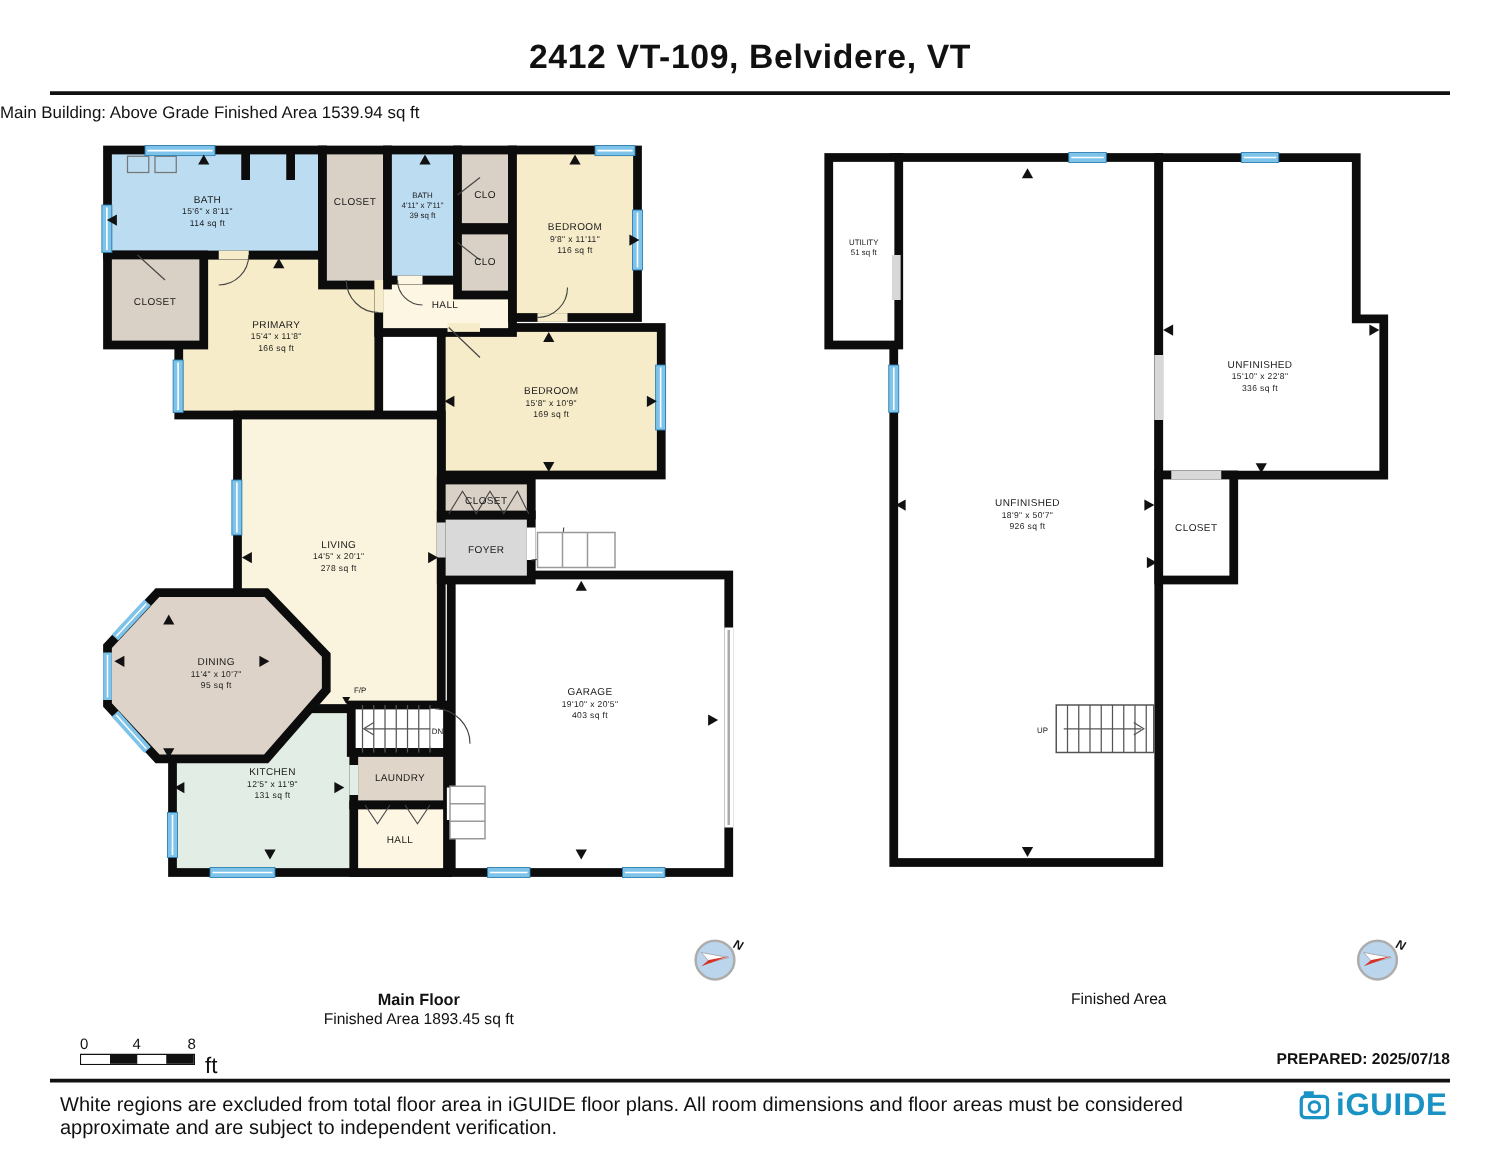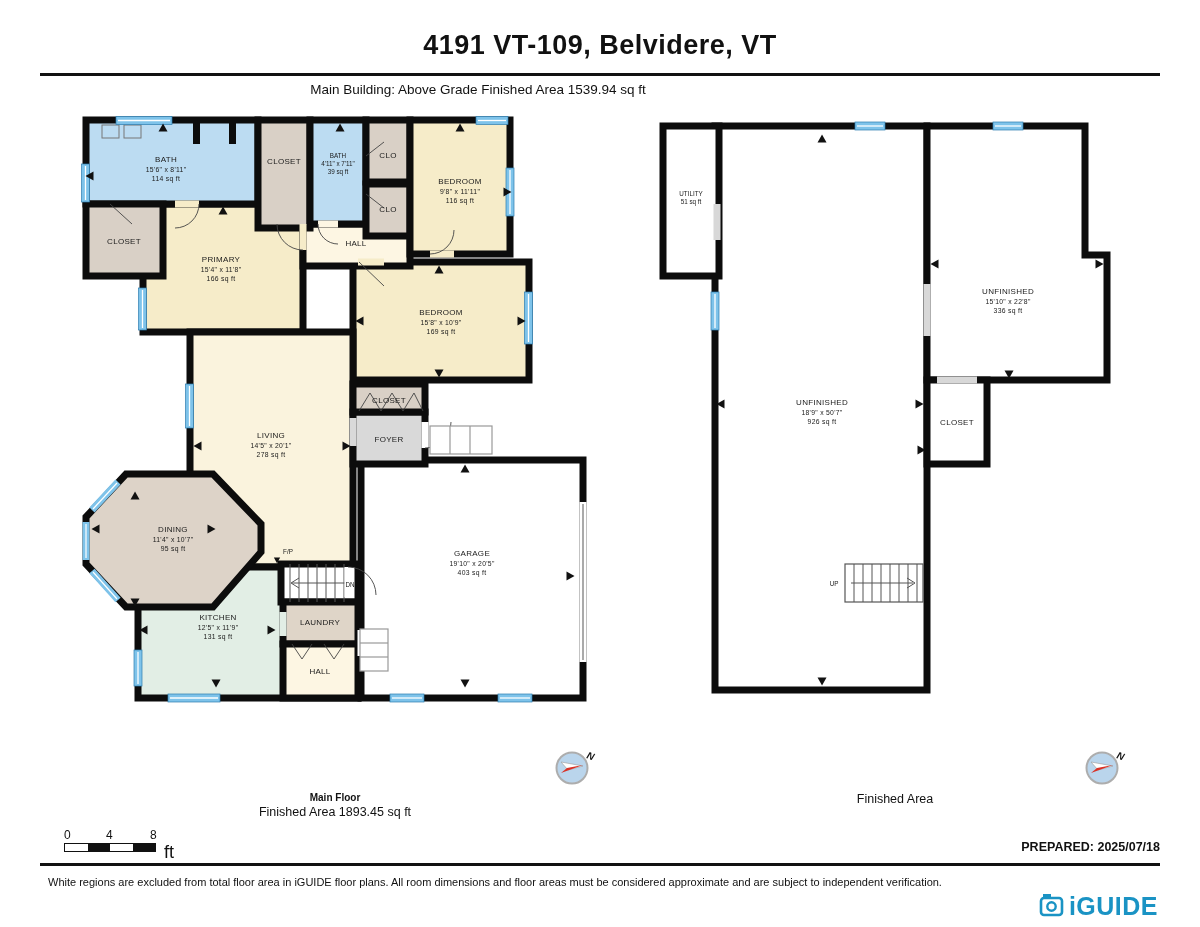--- a/index.html
+++ b/index.html
@@ -1,43 +1,43 @@
 <!DOCTYPE html>
 <html><head>
 <meta charset="utf-8">
 <style>
   html,body{margin:0;padding:0;background:#fff;}
   body{width:1200px;height:927px;position:relative;font-family:"Liberation Sans",sans-serif;color:#111;overflow:hidden;}
   .abs{position:absolute;}
   .title{top:30px;left:0;width:1200px;text-align:center;font-size:27px;font-weight:bold;letter-spacing:.5px;}
   .rule{left:40px;right:40px;height:2.5px;background:#111;}
-  .subtitle{top:82px;left:0;width:956px;text-align:center;font-size:13.5px;}
+  .subtitle{top:82px;left:0;width:956px;font-size:13.5px;}
   .caption{top:792px;text-align:center;line-height:1.25;}
-  .caption .c1{font-weight:bold;font-size:10px;}
+  .caption .c1{font-weight:bold;font-size:13px;}
   .caption .c2{font-size:12.5px;}
   .prepared{top:840px;right:40px;font-size:12.5px;font-weight:bold;}
   .footer-line{top:863px;left:40px;right:40px;height:3px;background:#111;}
-  .disclaimer{top:876px;left:48px;width:900px;font-size:11px;}
-  .brand{top:892px;right:42px;display:flex;gap:4px;}
+  .disclaimer{top:876px;left:48px;width:900px;font-size:16px;}
+  .brand{top:870px;right:42px;display:flex;align-items:center;gap:4px;}
   .brand .btxt{font-size:25px;font-weight:bold;color:#1a93c4;letter-spacing:.5px;}
   .scalebar{top:828px;left:64px;width:130px;font-size:12px;}
   .sb-nums{position:relative;height:14px;}
   .sb-nums span{position:absolute;top:0;}
   .sb-track{margin-top:1px;width:90px;height:7px;border:1.5px solid #111;display:flex;}
   .sb-track div{flex:1;}
   .sb-ft{position:absolute;left:100px;top:14px;font-size:18px;}
   svg text{font-family:"Liberation Sans",sans-serif;}
   .rn{font-size:8px;fill:#1a1a1a;text-anchor:middle;letter-spacing:.3px;}
   .rd{font-size:6.8px;fill:#1a1a1a;text-anchor:middle;}
   .rs{font-size:6.3px;fill:#1a1a1a;text-anchor:middle;}
 </style>
 </head>
 <body>
 
-<div class="abs title">4191 VT-109, Belvidere, VT</div>
+<div class="abs title">2412 VT-109, Belvidere, VT</div>
 <div class="abs rule" style="top:73px;"></div>
 <div class="abs subtitle">Main Building: Above Grade Finished Area 1539.94 sq ft</div>
 
 <svg class="abs" style="left:78px;top:112px;" width="530" height="600" viewBox="0 0 530 600">
   <defs>
     <polygon id="arw" points="-4.5,3.5 4.5,3.5 0,-4.5" fill="#111"></polygon>
   </defs>
   <g stroke="#0c0c0c" stroke-width="7" stroke-linejoin="miter">
     <rect x="283" y="348" width="222" height="238" fill="#ffffff"></rect>
     <rect x="65" y="92" width="160" height="128" fill="#f6ecc9"></rect>

